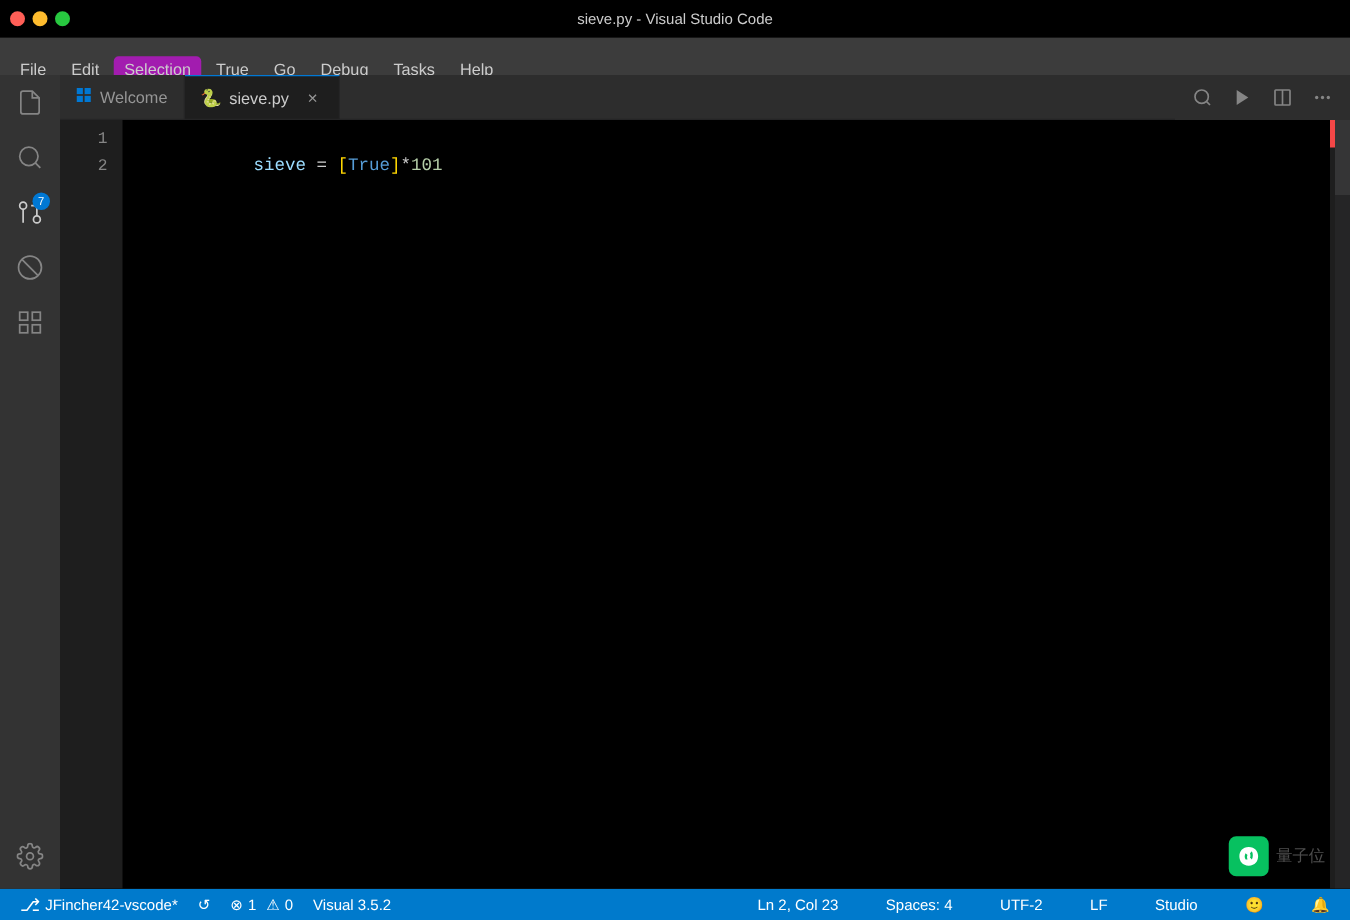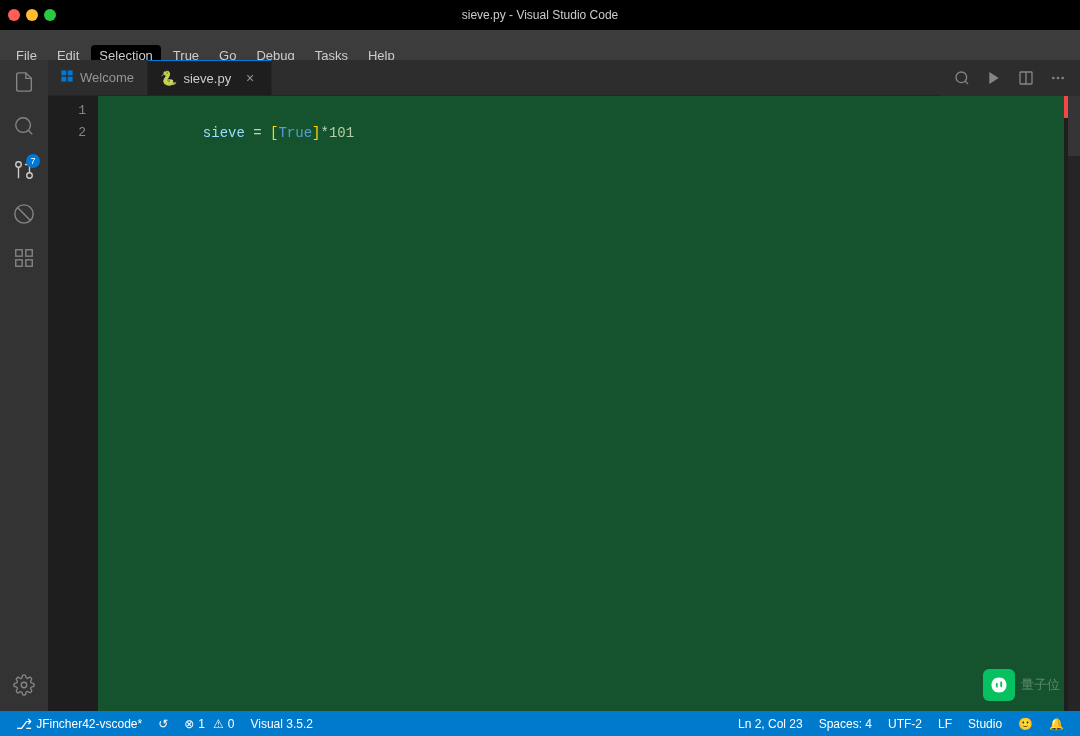--- a/index.html
+++ b/index.html
@@ -53,21 +53,21 @@
       gap: 4px;
       font-size: 13px;
       color: #cccccc;
     }
     .menu-item {
       padding: 3px 8px;
       border-radius: 4px;
       cursor: pointer;
       margin-top: 20px;
     }
-    .menu-item.active { background: #000000; text-align: right; }
+    .menu-item.active { background: #a21caf; text-align: right; }
 
     
     .main-container {
       display: flex;
       height: calc(736px - 30px - 30px - 25px);
     }
 
     
     .activity-bar {
       width: 48px;
@@ -107,21 +107,21 @@
     .activity-bottom {
       margin-top: auto;
       margin-bottom: 8px;
     }
 
     
     .editor-area {
       flex: 1;
       display: flex;
       flex-direction: column;
-      background: #14532d;
+      background: #000000;
     }
 
     
     .tabs-bar {
       height: 36px;
       background: #2d2d2d;
       display: flex;
       align-items: stretch;
       border-bottom: 1px solid #252526;
       position: relative;
@@ -281,20 +281,21 @@
       display: flex;
       align-items: center;
       gap: 4px;
       cursor: pointer;
       white-space: nowrap;
     }
     .status-right {
       margin-left: auto;
       display: flex;
       align-items: center;
+      gap: 22px;
     }
     .status-icon {
       font-size: 14px;
     }
 
     
     .watermark {
       position: absolute;
       bottom: 35px;
       right: 20px;

